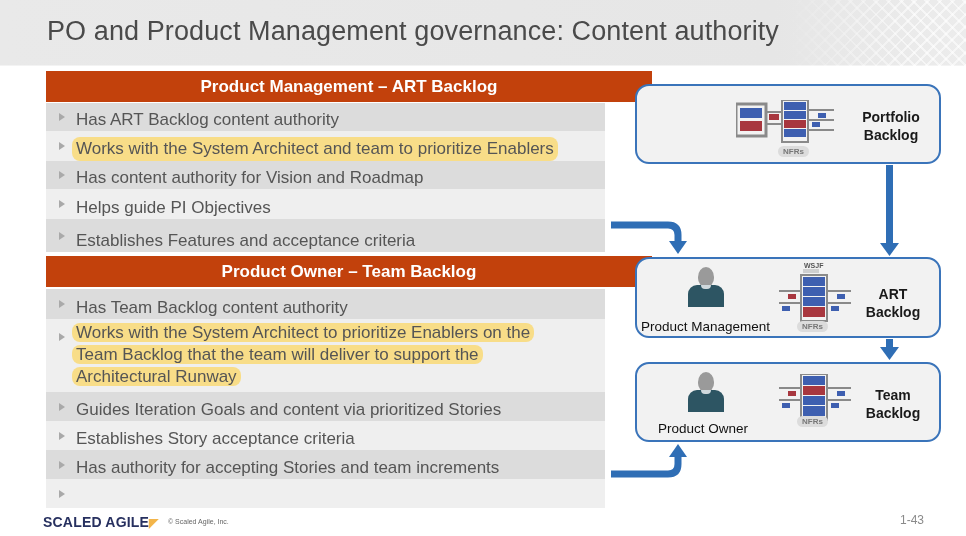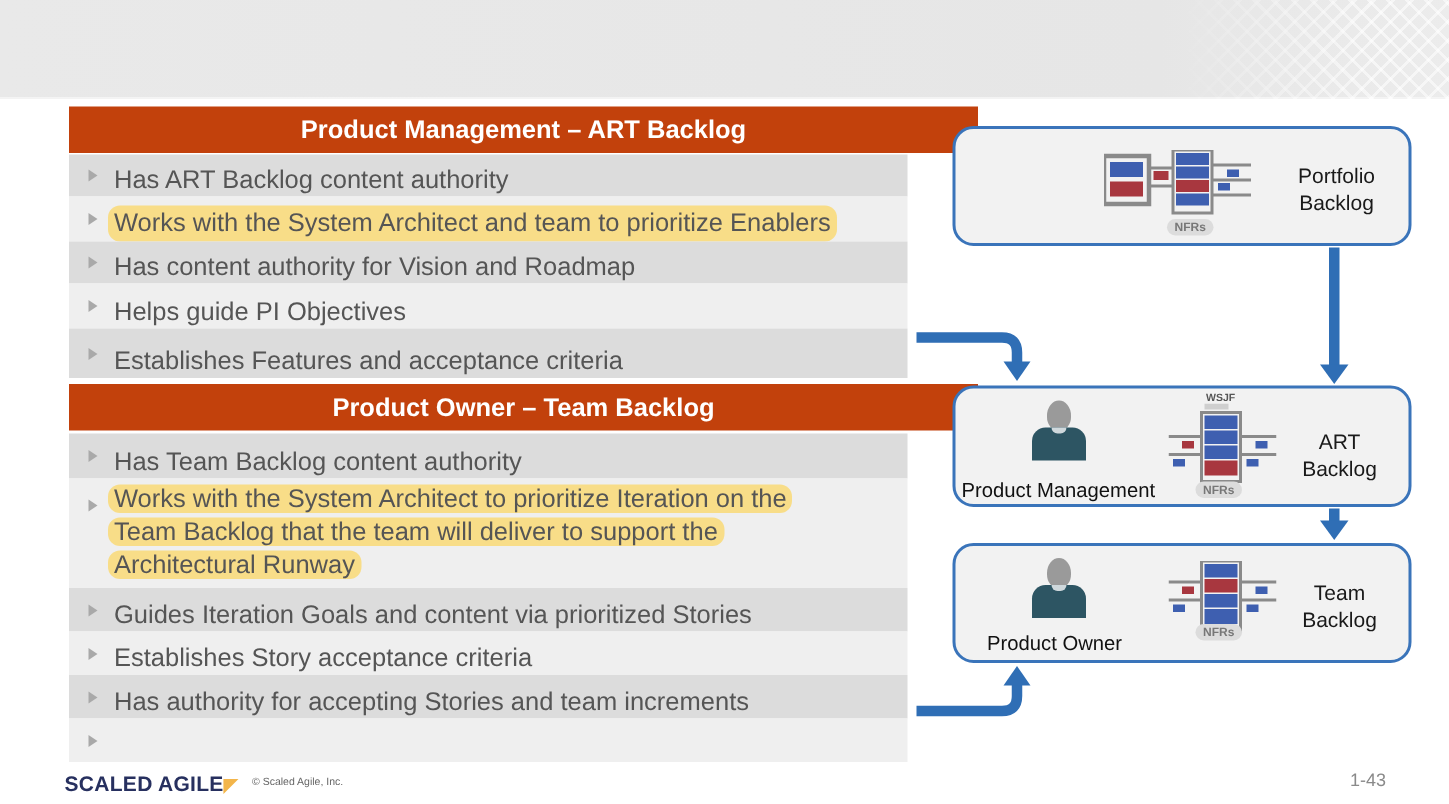--- a/index.html
+++ b/index.html
@@ -50,21 +50,21 @@
   .hl-line {
     background: #f8dd88; border-radius: 8px; padding: 0 4px; margin-left: -4px;
     box-decoration-break: clone; -webkit-box-decoration-break: clone;
   }
 
   .box {
     position: absolute; left: 635px; width: 306px;
     background: #f2f2f2; border: 2px solid #3a74ba; border-radius: 14px;
   }
   .box-label {
-    position: absolute; font-weight: normal; font-size: 14px; color: #1a1a1a;
+    position: absolute; font-weight: bold; font-size: 14px; color: #1a1a1a;
     text-align: center; line-height: 18px;
   }
   .role-label {
     position: absolute; font-weight: normal; font-size: 13.5px; color: #111;
     white-space: nowrap;
   }
   .person { position: absolute; width: 36px; height: 40px; }
   .person .head {
     position: absolute; left: 10px; top: 0; width: 16px; height: 20px;
     background: #9a9a9a; border-radius: 50% 50% 45% 45%;
@@ -93,20 +93,21 @@
   .footer-copy { position: absolute; left: 168px; top: 518px; font-size: 7px; color: #666; }
   .page-num { position: absolute; left: 900px; top: 513px; font-size: 12px; color: #8a8a8a; }
 
   svg.arrows { position: absolute; left: 0; top: 0; pointer-events: none; }
 </style>
 </head>
 <body>
 
 <div class="title-bar">
   <div class="mesh"></div>
+  <div class="title-text">PO and Product Management governance: Content authority</div>
 </div>
 
 <div class="section-header" style="top:71px;">Product Management – ART Backlog</div>
 
 <div class="row dark" style="top:103px;height:28px;">
   <span class="bullet"></span>
   <span>Has ART Backlog content authority</span>
 </div>
 <div class="row light" style="top:131px;height:30px;">
   <span class="bullet"></span>
@@ -127,21 +128,21 @@
 
 <div class="section-header" style="top:256px;">Product Owner – Team Backlog</div>
 
 <div class="row dark" style="top:289px;height:30px;">
   <span class="bullet"></span>
   <span>Has Team Backlog content authority</span>
 </div>
 <div class="row light multi" style="top:319px;height:73px;">
   <span class="bullet"></span>
   <span style="line-height:22px;">
-    <span class="hl-line">Works with the System Architect to prioritize Iteration on the</span><br>
+    <span class="hl-line">Works with the System Architect to prioritize Enablers on the</span><br>
     <span class="hl-line">Team Backlog that the team will deliver to support the</span><br>
     <span class="hl-line">Architectural Runway</span>
   </span>
 </div>
 <div class="row dark" style="top:392px;height:29px;">
   <span class="bullet"></span>
   <span>Guides Iteration Goals and content via prioritized Stories</span>
 </div>
 <div class="row light" style="top:421px;height:29px;">
   <span class="bullet"></span>

